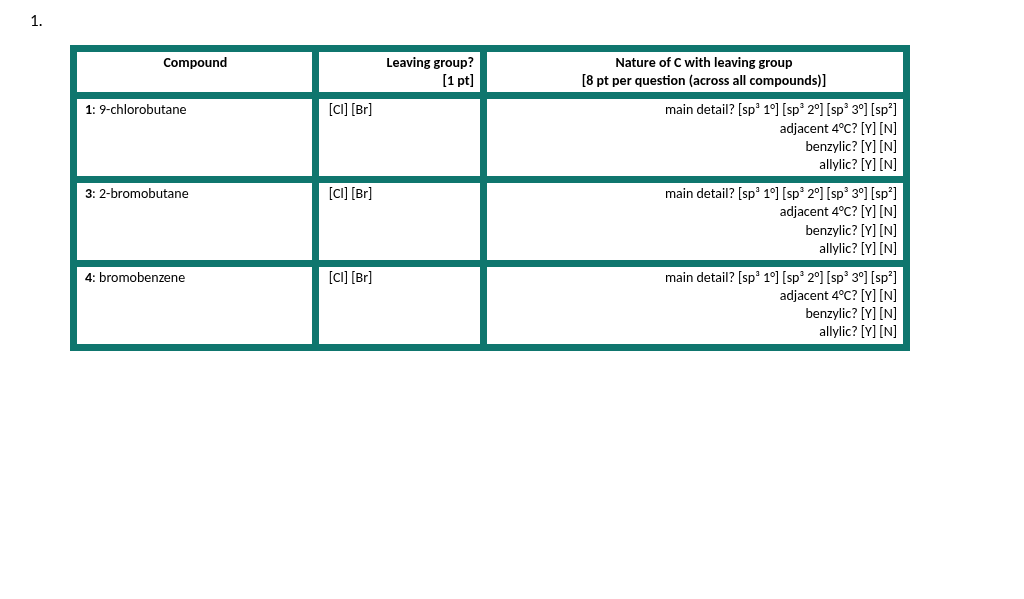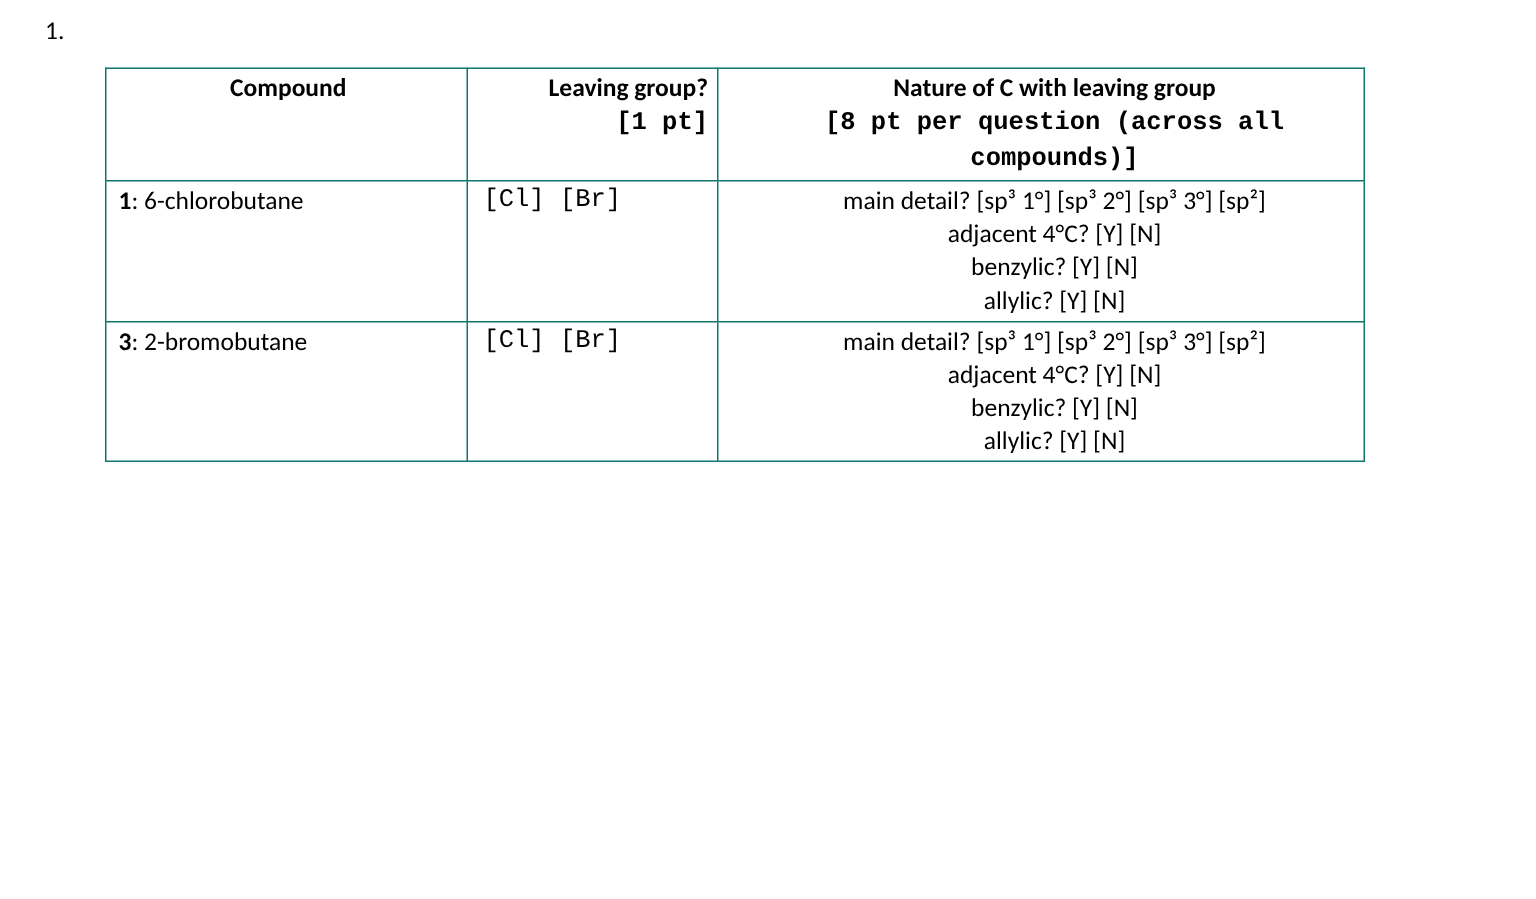--- a/index.html
+++ b/index.html
@@ -25,40 +25,39 @@
   }
   .qtext {
     line-height: 1.35;
   }
   table {
     border-collapse: collapse;
     margin-left: 40px;
     width: 840px;
   }
   th, td {
-    border: 1px solid #0f766e;
+    border: 7px solid #0f766e;
     padding: 2px 6px 2px 8px;
     vertical-align: top;
     text-align: left;
-    font-size: 17px;
+    font-size: 14px;
     line-height: 1.30;
   }
   th {
     font-weight: 700;
     text-align: center;
   }
   .col1 { width: 240px; }
   .col2 { width: 160px; text-align: right; }
   .col3 { width: 430px; padding-left: 24px; }
   td.col1 { text-align: left; }
-  td.col2 { text-align: left; padding-left: 10px; font-family: Liberation Mono, monospace; }
-  td.col3 { text-align: center; }
+  td.col2 { text-align: left; padding-left: 10px; }
+  td.col3 { text-align: right; }
   .subhead {
     font-weight: 700;
-    font-family: Liberation Mono, monospace;
   }
   
 </style>
 </head>
 <body>
 
 <div class="page">
 
   <div class="question">
     <div class="qnum">1.</div>
@@ -77,21 +76,21 @@
         <th class="col3">
           <span>Nature of C with leaving group</span><br>
           <span class="subhead">[8 pt per question (across all compounds)]</span>
         </th>
       </tr>
     </thead>
     <tbody>
 
       <tr>
         <td class="col1">
-          <b>1</b><span>: 6-chlorobutane</span>
+          <b>1</b><span>: 9-chlorobutane</span>
         </td>
         <td class="col2">[Cl] [Br]</td>
         <td class="col3">
           <span>main detail? [sp³ 1°] [sp³ 2°] [sp³ 3°] [sp²]</span><br>
           <span>adjacent 4°C? [Y] [N]</span><br>
           <span>benzylic? [Y] [N]</span><br>
           <span>allylic? [Y] [N]</span>
         </td>
       </tr>
 
@@ -102,17 +101,29 @@
         </td>
         <td class="col2">[Cl] [Br]</td>
         <td class="col3">
           <span>main detail? [sp³ 1°] [sp³ 2°] [sp³ 3°] [sp²]</span><br>
           <span>adjacent 4°C? [Y] [N]</span><br>
           <span>benzylic? [Y] [N]</span><br>
           <span>allylic? [Y] [N]</span>
         </td>
       </tr>
 
+      <tr>
+        <td class="col1">
+          <b>4</b><span>: bromobenzene</span>
+        </td>
+        <td class="col2">[Cl] [Br]</td>
+        <td class="col3">
+          <span>main detail? [sp³ 1°] [sp³ 2°] [sp³ 3°] [sp²]</span><br>
+          <span>adjacent 4°C? [Y] [N]</span><br>
+          <span>benzylic? [Y] [N]</span><br>
+          <span>allylic? [Y] [N]</span>
+        </td>
+      </tr>
 
     </tbody>
   </table>
 
 </div>
 
 </body></html>

